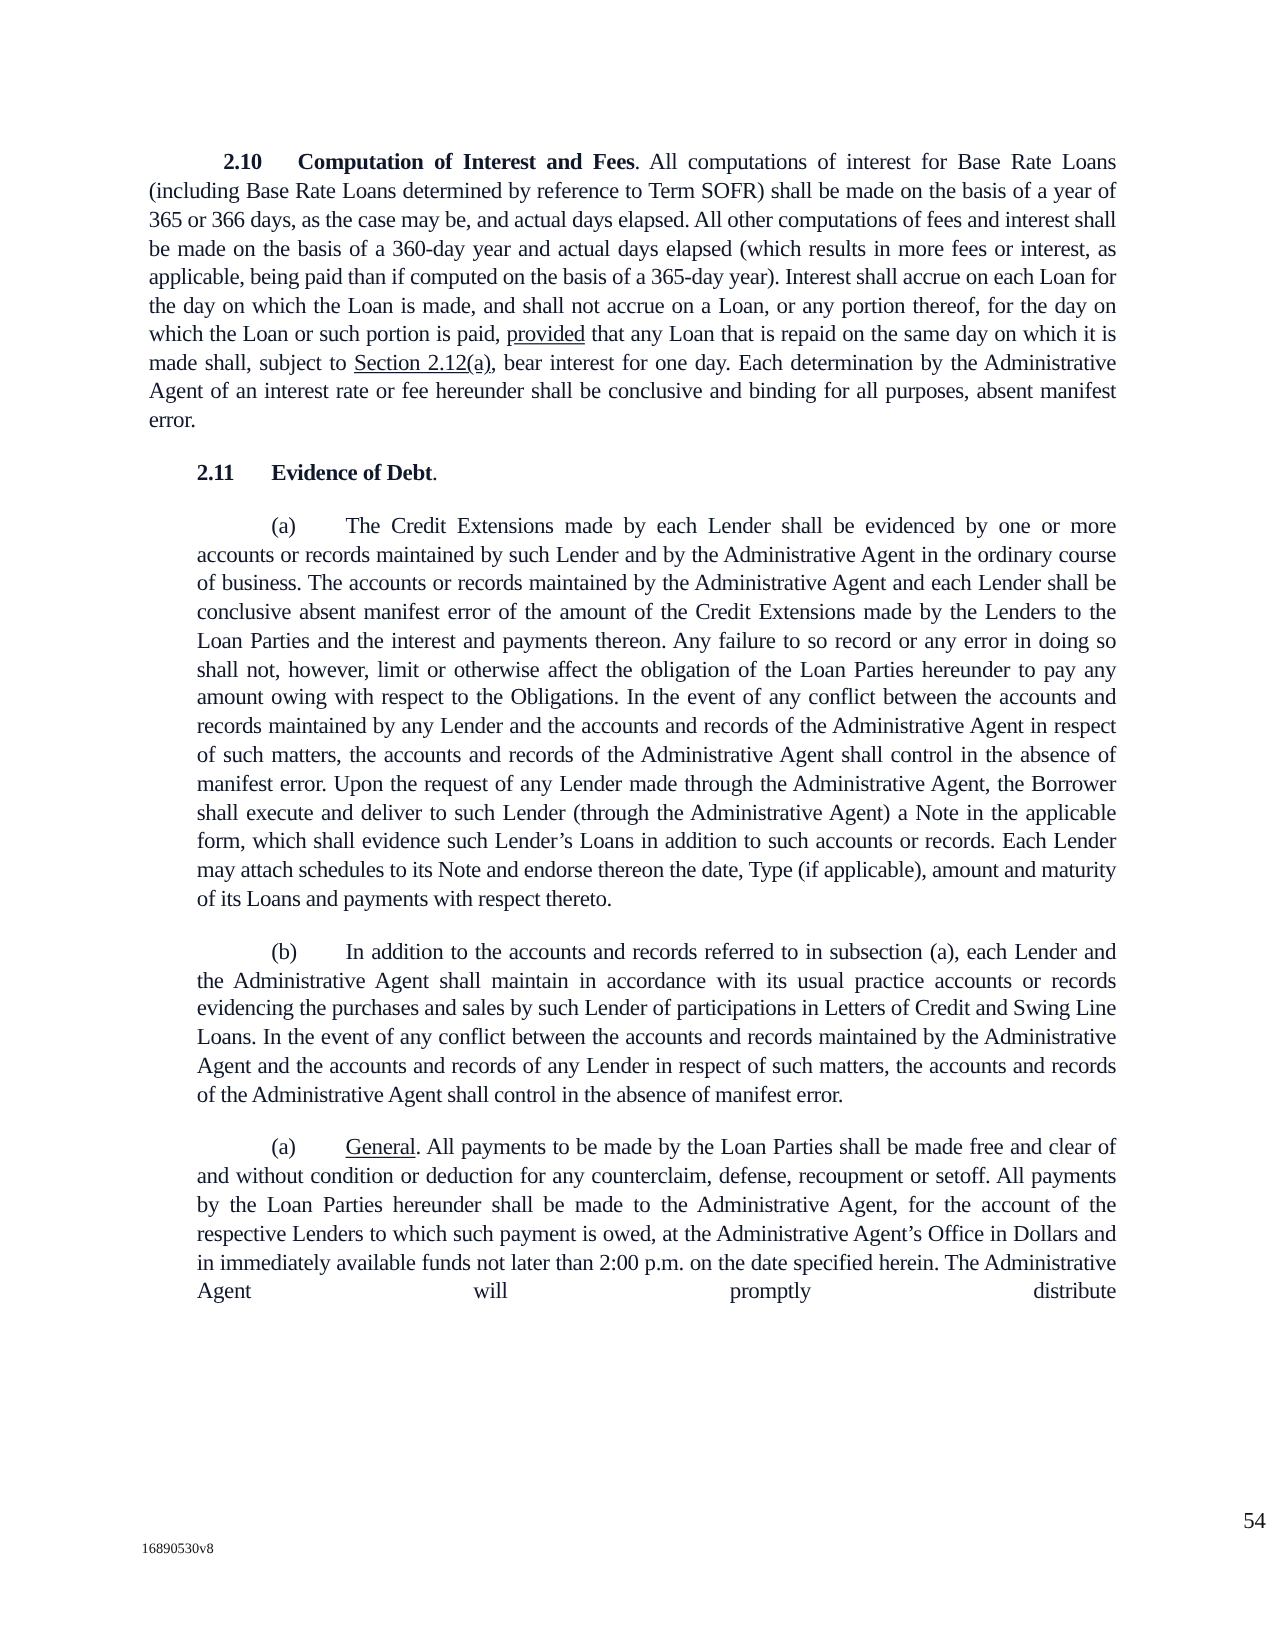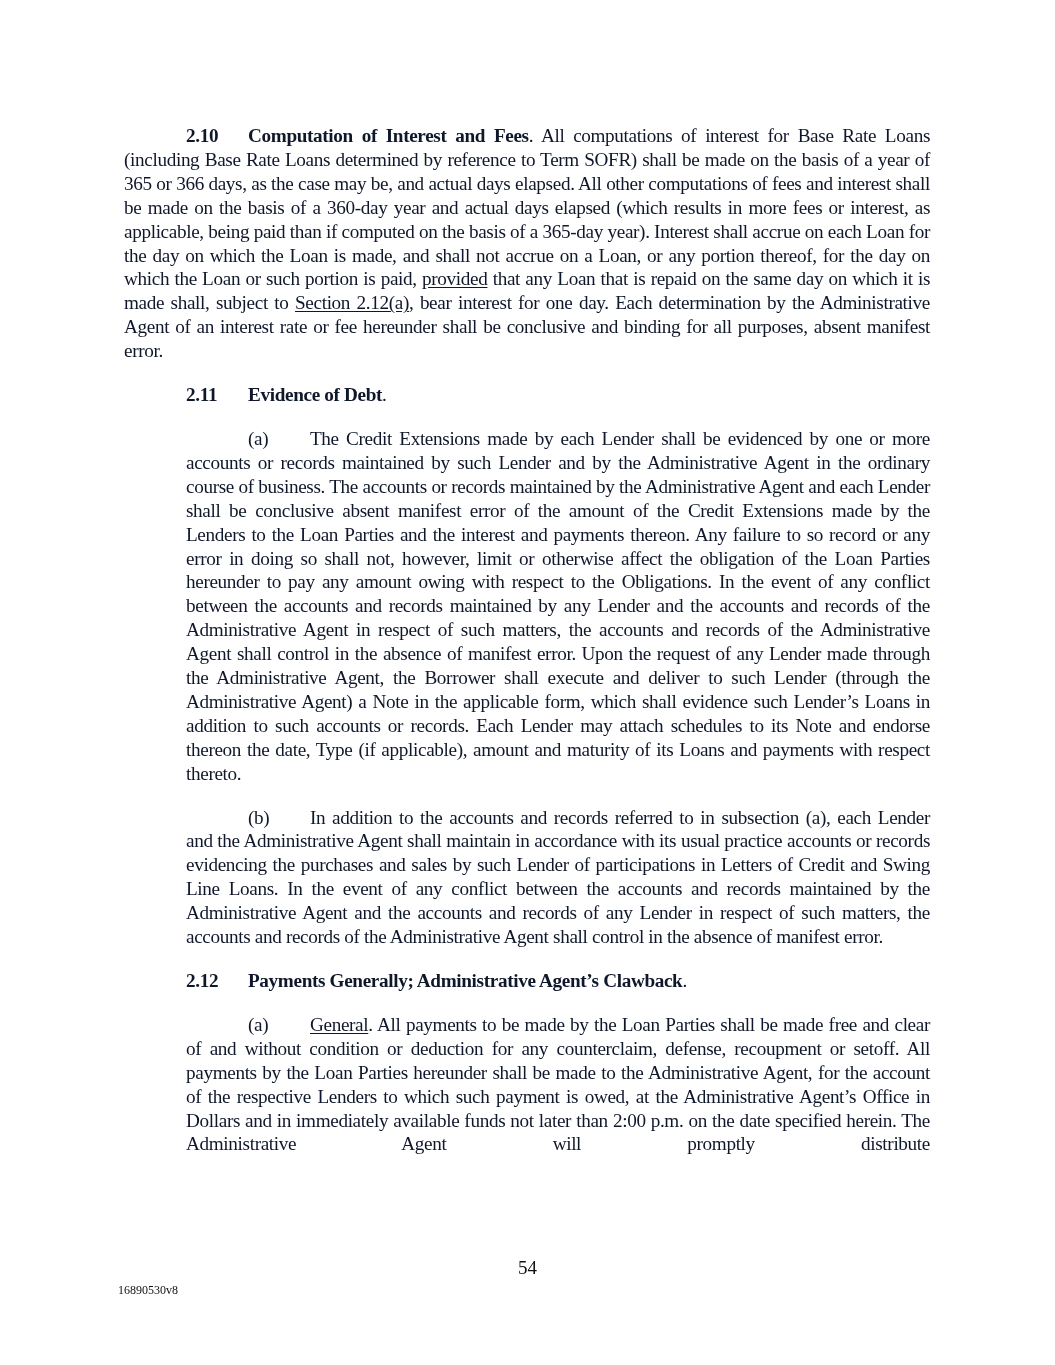--- a/index.html
+++ b/index.html
@@ -3,49 +3,48 @@
 <meta charset="utf-8">
 <style>
   html, body { margin: 0; padding: 0; background: #ffffff; }
   body { width: 1055px; height: 1365px; position: relative; overflow: hidden; }
   .page {
     position: absolute; left: 124px; top: 124px; width: 806px;
     font-family: "Liberation Serif", serif; font-size: 19.2px; line-height: 23.9px;
     color: #0f172a; letter-spacing: -0.35px;
   }
   p { margin: 0; text-align: justify; text-align-last: left; }
-  .indent-block { margin-left: 62px; }
+  .indent-block { margin-left: 40px; }
   .first-indent { text-indent: 62px; }
   .para-gap { margin-top: 20px; }
   .heading { font-weight: bold; }
   .num { display: inline-block; width: 62px; font-weight: bold; }
   .sub-label { display: inline-block; width: 62px; }
   u { text-decoration: underline; text-underline-offset: 2px; }
   .page-number {
-    position: absolute; top: 1257px; left: 0; width: 1055px; text-align: center;
+    position: absolute; top: 1257px; left: 0; width: 1055px; text-align: right;
     font-family: "Liberation Serif", serif; font-size: 19px; color: #111;
   }
   .doc-id {
     position: absolute; top: 1283px; left: 118px;
     font-family: "Liberation Serif", serif; font-size: 12px; color: #111; text-align: right;
   }
 </style>
 </head>
 <body>
 
 <div class="page">
 
   <p class="first-indent"><span class="num" style="text-indent:0">2.10</span><span class="heading">Computation of Interest and Fees</span><span>.  All computations of interest for Base Rate Loans (including Base Rate Loans determined by reference to Term SOFR) shall be made on the basis of a year of 365 or 366 days, as the case may be, and actual days elapsed.  All other computations of fees and interest shall be made on the basis of a 360-day year and actual days elapsed (which results in more fees or interest, as applicable, being paid than if computed on the basis of a 365-day year).  Interest shall accrue on each Loan for the day on which the Loan is made, and shall not accrue on a Loan, or any portion thereof, for the day on which the Loan or such portion is paid, </span><u>provided</u><span> that any Loan that is repaid on the same day on which it is made shall, subject to </span><u>Section 2.12(a)</u><span>, bear interest for one day.  Each determination by the Administrative Agent of an interest rate or fee hereunder shall be conclusive and binding for all purposes, absent manifest error.</span></p>
 
   <p class="indent-block para-gap"><span class="num">2.11</span><span class="heading">Evidence of Debt</span><span>.</span></p>
 
   <p class="indent-block first-indent para-gap"><span class="sub-label" style="text-indent:0">(a)</span><span>The Credit Extensions made by each Lender shall be evidenced by one or more accounts or records maintained by such Lender and by the Administrative Agent in the ordinary course of business.  The accounts or records maintained by the Administrative Agent and each Lender shall be conclusive absent manifest error of the amount of the Credit Extensions made by the Lenders to the Loan Parties and the interest and payments thereon.  Any failure to so record or any error in doing so shall not, however, limit or otherwise affect the obligation of the Loan Parties hereunder to pay any amount owing with respect to the Obligations.  In the event of any conflict between the accounts and records maintained by any Lender and the accounts and records of the Administrative Agent in respect of such matters, the accounts and records of the Administrative Agent shall control in the absence of manifest error.  Upon the request of any Lender made through the Administrative Agent, the Borrower shall execute and deliver to such Lender (through the Administrative Agent) a Note in the applicable form, which shall evidence such Lender’s Loans in addition to such accounts or records.  Each Lender may attach schedules to its Note and endorse thereon the date, Type (if applicable), amount and maturity of its Loans and payments with respect thereto.</span></p>
 
   <p class="indent-block first-indent para-gap"><span class="sub-label" style="text-indent:0">(b)</span><span>In addition to the accounts and records referred to in subsection (a), each Lender and the Administrative Agent shall maintain in accordance with its usual practice accounts or records evidencing the purchases and sales by such Lender of participations in Letters of Credit and Swing Line Loans.  In the event of any conflict between the accounts and records maintained by the Administrative Agent and the accounts and records of any Lender in respect of such matters, the accounts and records of the Administrative Agent shall control in the absence of manifest error.</span></p>
 
-  <p class="indent-block para-gap"><span class="num">2.12</span><span class="heading">Payments Generally; Administrative Agent’s Clawback</span><span>.</span></p>
 
   <p class="indent-block first-indent para-gap" style="text-align-last: justify;"><span class="sub-label" style="text-indent:0">(a)</span><u>General</u><span>.  All payments to be made by the Loan Parties shall be made free and clear of and without condition or deduction for any counterclaim, defense, recoupment or setoff.  All payments by the Loan Parties hereunder shall be made to the Administrative Agent, for the account of the respective Lenders to which such payment is owed, at the Administrative Agent’s Office in Dollars and in immediately available funds not later than 2:00 p.m. on the date specified herein.  The Administrative Agent will promptly distribute</span></p>
 
 </div>
 
 <div class="page-number">54</div>
 <div class="doc-id">16890530v8</div>
 
 </body></html>

